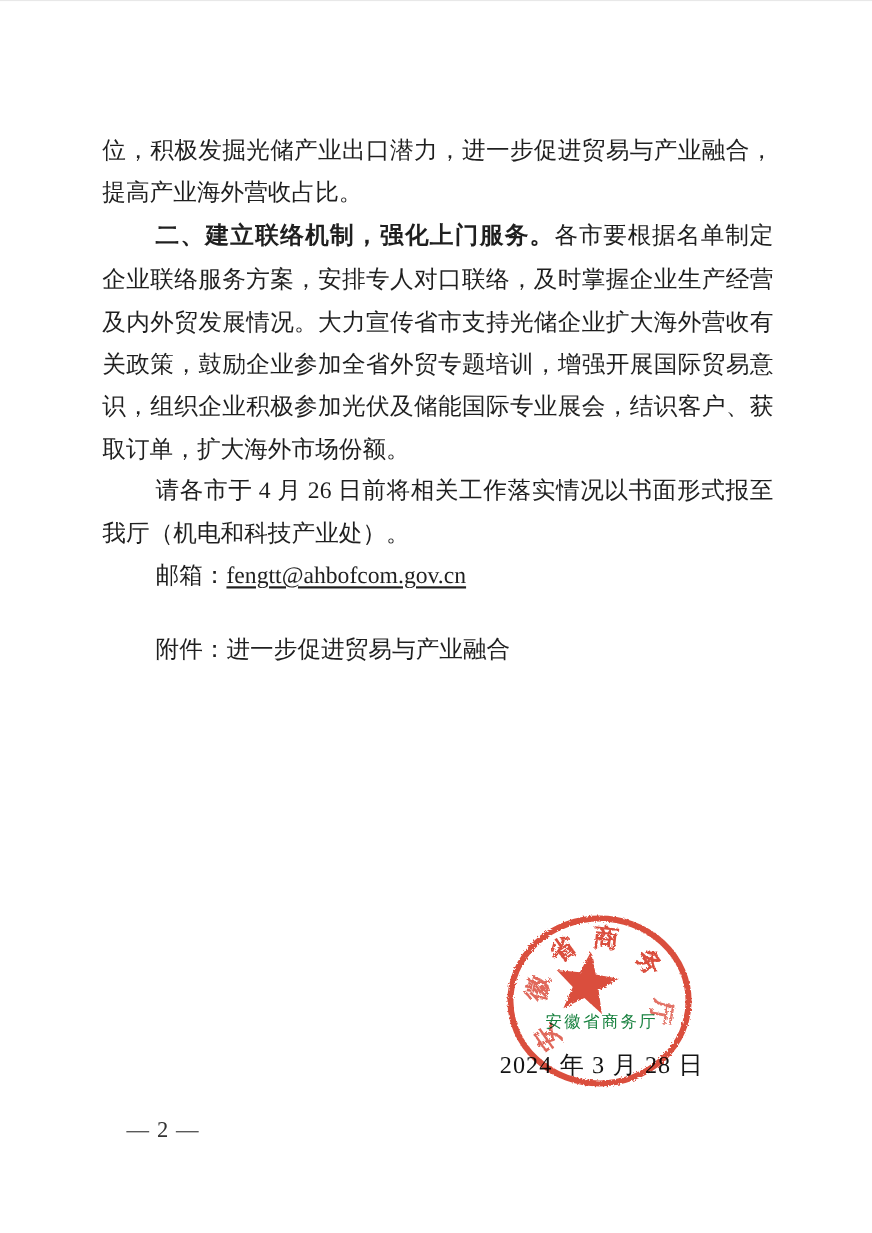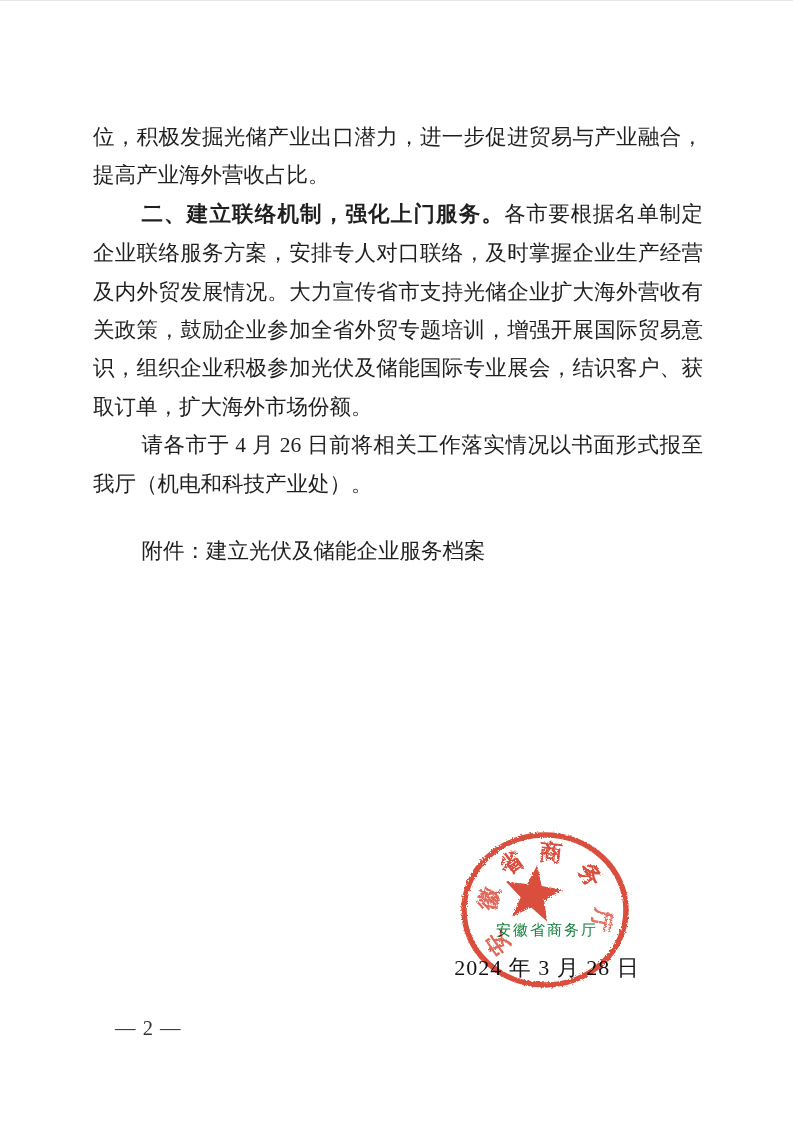--- a/index.html
+++ b/index.html
@@ -71,23 +71,24 @@
   <div class="content">
 
     <p>位，积极发掘光储产业出口潜力，进一步促进贸易与产业融合，提高产业海外营收占比。</p>
 
     <p class="indent"><span class="lead">二、建立联络机制，强化上门服务。</span><span>各市要根据名单制定企业联络服务方案，安排专人对口联络，及时掌握企业生产经营及内外贸发展情况。大力宣传省市支持光储企业扩大海外营收有关政策，鼓励企业参加全省外贸专题培训，增强开展国际贸易意识，组织企业积极参加光伏及储能国际专业展会，结识客户、获取订单，扩大海外市场份额。</span></p>
 
 
     <p class="indent">请各市于 4 月 26 日前将相关工作落实情况以书面形式报至我厅（机电和科技产业处）。</p>
 
 
+    <p class="indent"><span>邮箱：</span><span class="email-address">fengtt@ahbofcom.gov.cn</span></p>
 
 
-    <p class="indent attachment-line"><span>附件：</span><span>建立光伏及储能企业服务档案</span></p>
+    <p class="indent attachment-line"><span>附件：</span><span>进一步促进贸易与产业融合</span></p>
 
   </div>
 
   <div class="signature">
     <div class="sig-org">安徽省商务厅</div>
     <div class="sig-date">2024 年 3 月 28 日</div>
   </div>
 
   <div class="seal">
     <svg viewBox="0 0 172 162" xmlns="http://www.w3.org/2000/svg">

